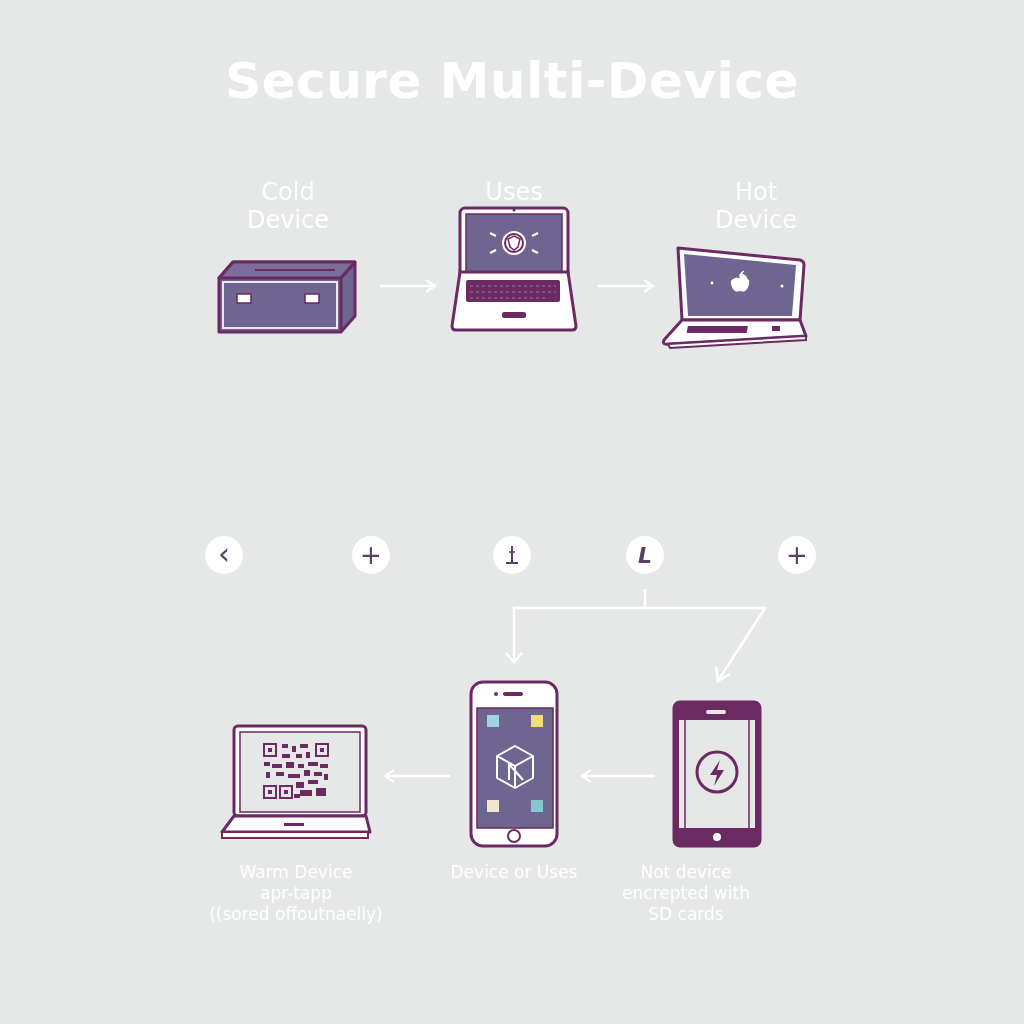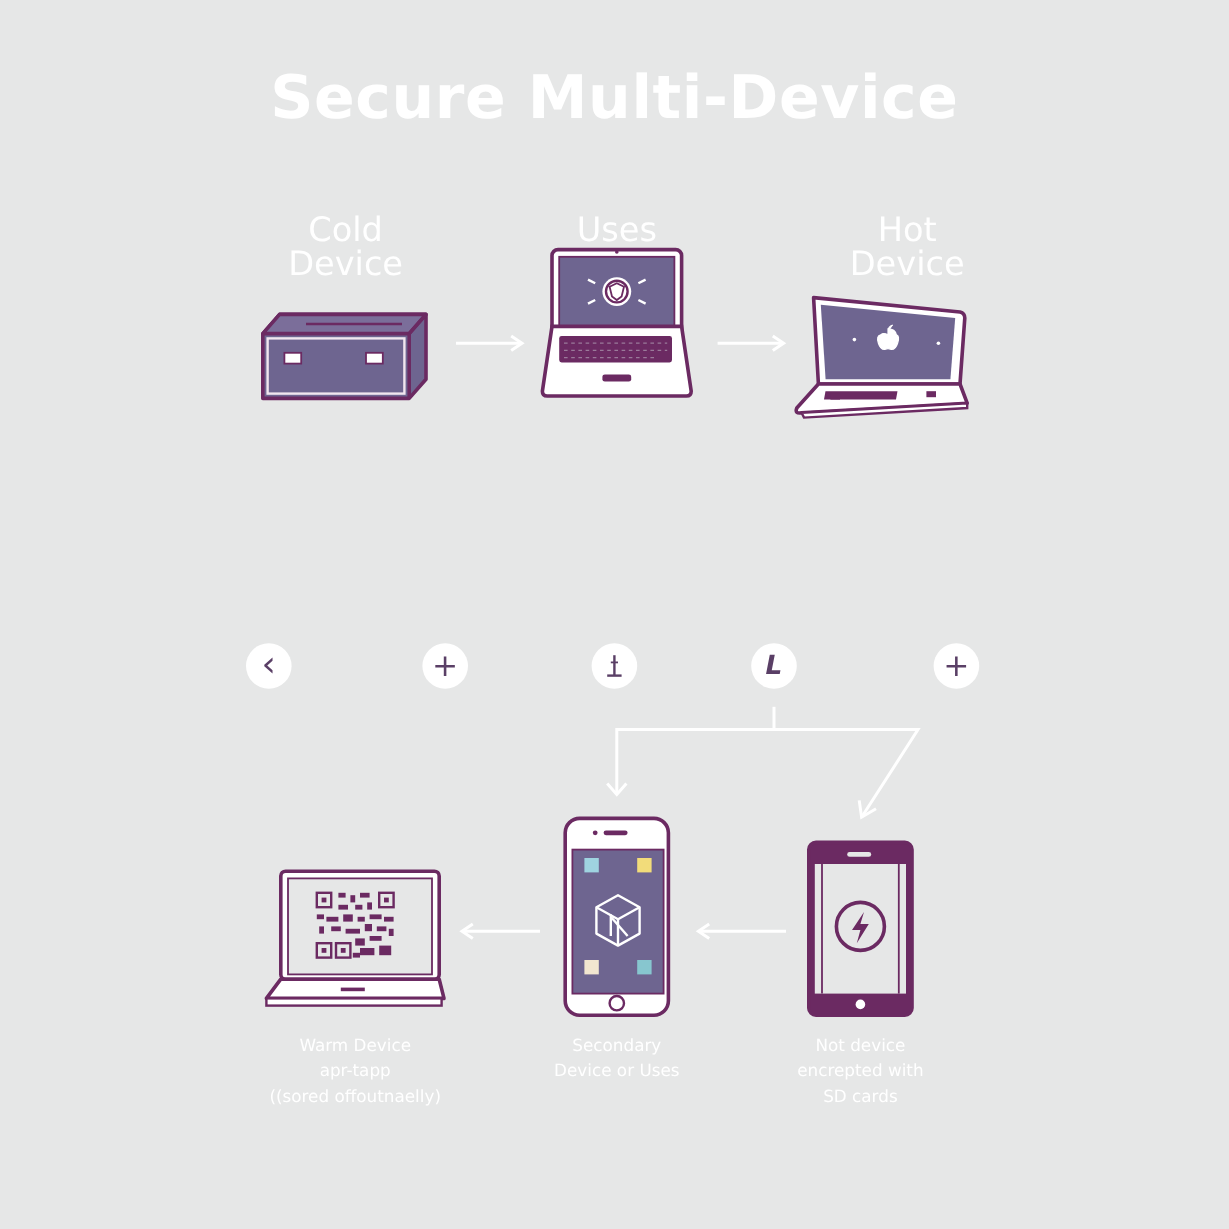--- a/index.html
+++ b/index.html
@@ -14,28 +14,28 @@
   .title {
     left: 0; width: 1024px; top: 52px;
     text-align: center;
     color: #ffffff;
     font-size: 50px;
     font-weight: bold;
     letter-spacing: 0.5px;
   }
   .dev-label {
     color: #ffffff;
-    font-size: 28px;
+    font-size: 24px;
     text-align: center;
     line-height: 28px;
     width: 200px;
   }
   .cap {
     color: #ffffff;
-    font-size: 14px;
+    font-size: 17px;
     text-align: center;
     line-height: 21px;
     width: 240px;
   }
   .circle-btn {
     width: 38px; height: 38px;
     border-radius: 50%;
     background: #ffffff;
     display: flex; align-items: center; justify-content: center;
     color: #5a3f66;
@@ -226,20 +226,19 @@
   <polygon points="48,60 38,75 45,75 42,86 52,70 45,70" fill="#6b2a62"></polygon>
   <circle cx="45" cy="137" r="4" fill="#ffffff"></circle>
 </svg>
 
 <div class="abs cap" style="left:176px; top:862px;">
   <div>Warm Device</div>
   <div>apr-tapp</div>
   <div>((sored offoutnaelly)</div>
 </div>
 <div class="abs cap" style="left:394px; top:862px;">
-  <div>Secondary</div>
   <div>Device or Uses</div>
 </div>
-<div class="abs cap" style="left:597px; top:862px;text-align:center;">
+<div class="abs cap" style="left:566px; top:862px;text-align:center;">
   <div>Not device</div>
   <div>encrepted with</div>
   <div>SD cards</div>
 </div>
 
 </body></html>

